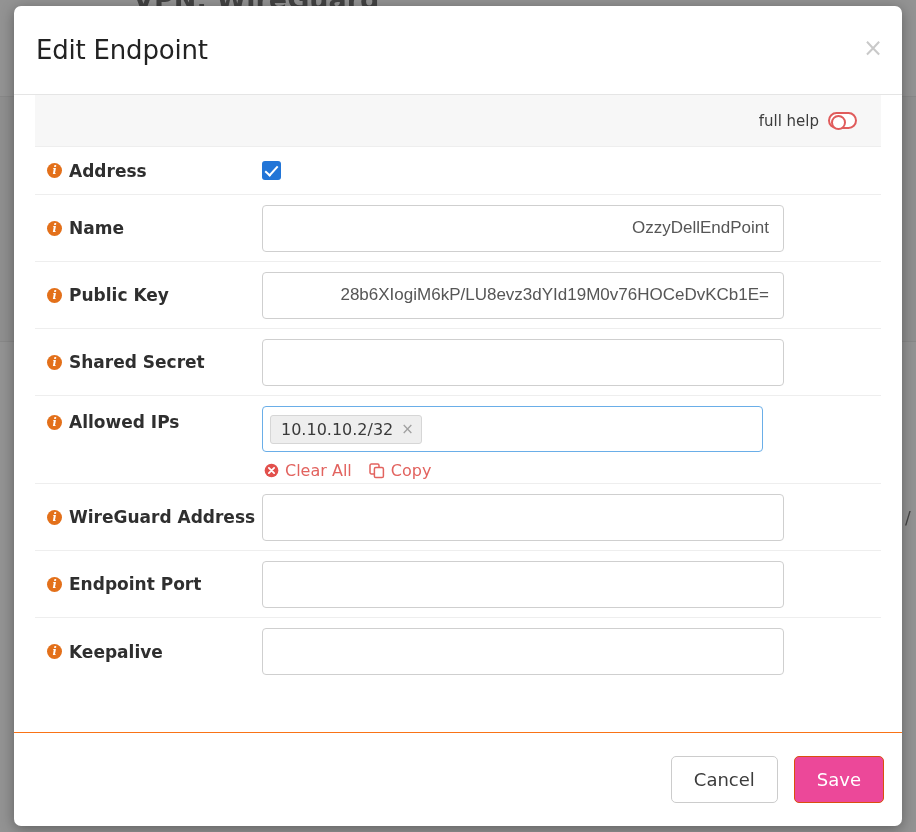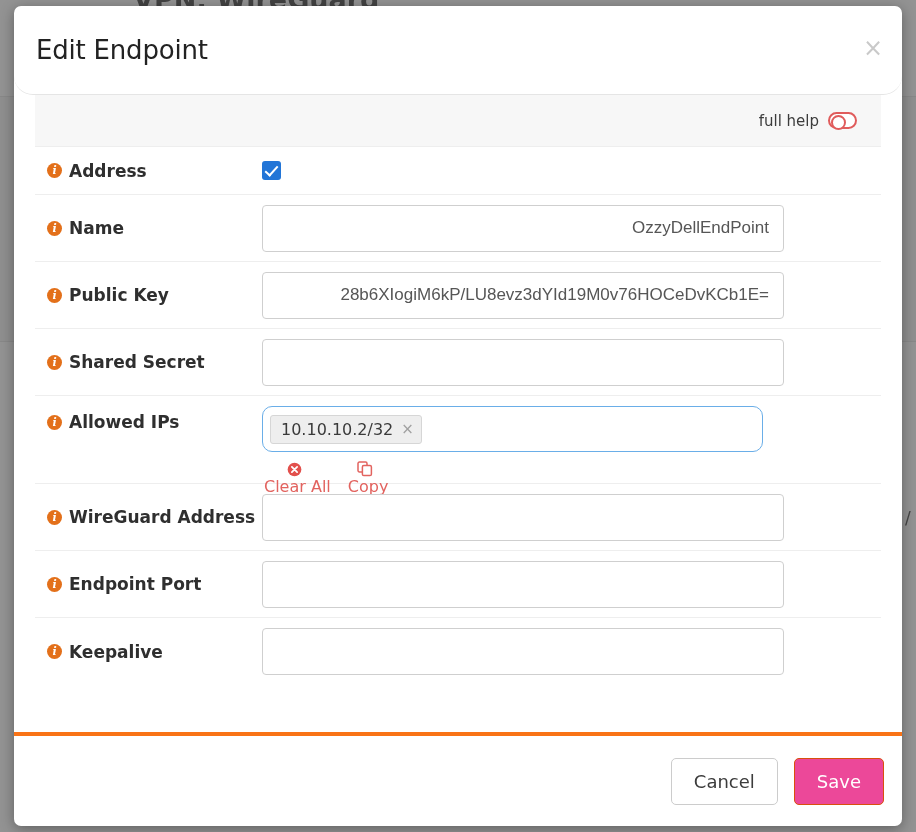--- a/index.html
+++ b/index.html
@@ -66,21 +66,20 @@
   }
 
   
   .modal-header {
     position: relative;
     height: 89px;
     flex: 0 0 89px;
     border-bottom: 1px solid #e5e5e5;
     display: flex;
     align-items: center;
-    border-radius: 19px;
   }
   .modal-title {
     margin-left: 22px;
     font-size: 26px;
     font-weight: normal;
     color: #222222;
     letter-spacing: -0.2px;
   }
   .modal-close {
     position: absolute;
@@ -212,21 +211,21 @@
     outline: none;
     text-align: right;
   }
   .text-input::placeholder { color: #a8a8a8; }
 
   
   .tag-input {
     width: 501px;
     min-height: 46px;
     border: 1px solid #6aaee8;
-    border-radius: 10px;
+    border-radius: 4px;
     background: #ffffff;
     padding: 6px 7px;
     display: flex;
     align-items: center;
     flex-wrap: wrap;
     gap: 5px;
   }
   .tag-chip {
     display: inline-flex;
     align-items: center;
@@ -252,28 +251,27 @@
     margin-top: 9px;
     padding-left: 2px;
   }
   .tag-action {
     display: inline-flex;
     align-items: center;
     color: #e2635f;
     font-size: 16px;
     cursor: pointer;
     text-decoration: none;
-    flex-direction: column;
   }
   .tag-action svg { margin-right: 6px; flex: 0 0 auto; }
 
   
   .modal-footer {
     flex: 0 0 94px;
-    border-top: 4px solid #f97316;
+    border-top: 1px solid #f97316;
     display: flex;
     align-items: center;
     justify-content: flex-end;
     padding-right: 18px;
     gap: 16px;
   }
   .btn {
     font-size: 18px;
     border-radius: 5px;
     padding: 0 22px;

